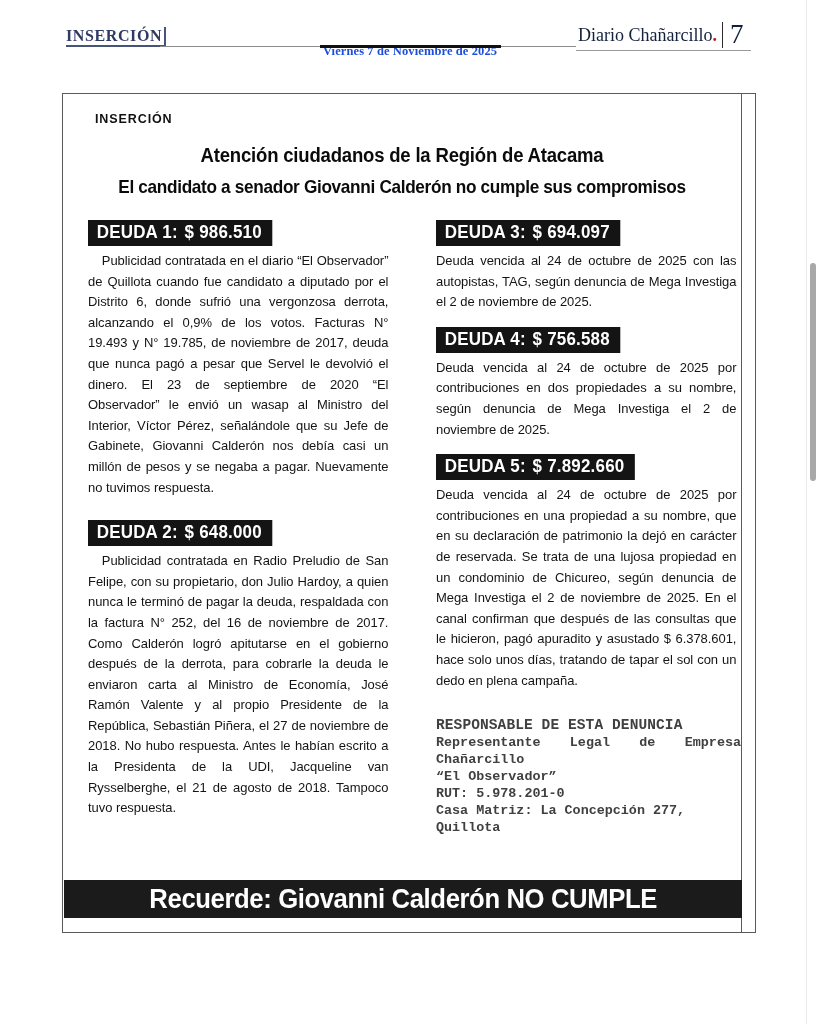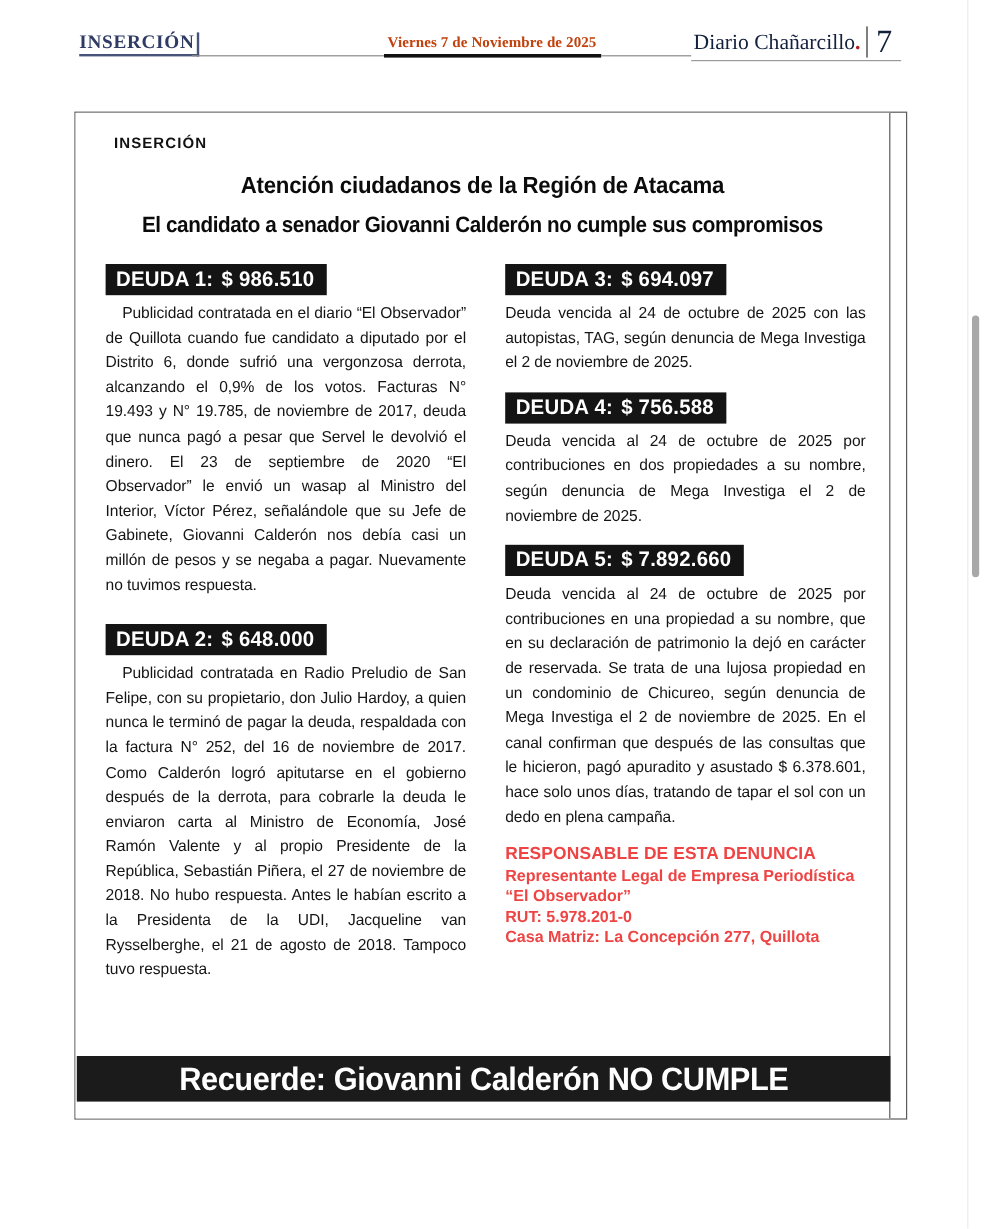--- a/index.html
+++ b/index.html
@@ -43,27 +43,27 @@
     position: absolute;
     left: 160px;
     top: 46px;
     width: 160px;
     height: 1px;
     background: #8b8b8b;
   }
   .masthead-date {
     position: absolute;
     left: 320px;
-    top: 28px;
+    top: 44px;
     width: 180px;
     text-align: center;
     font-family: "Liberation Serif", serif;
     font-weight: bold;
     font-size: 12.5px;
-    color: #c2410c;
+    color: #1d4ed8;
     letter-spacing: 0.1px;
   }
   .masthead-rule-dark {
     position: absolute;
     left: 320px;
     top: 45px;
     width: 181px;
     height: 3px;
     background: #111111;
   }
@@ -201,21 +201,21 @@
     letter-spacing: -0.35px;
     color: #0b0b0b;
     transform: scaleX(0.93);
     white-space: nowrap;
   }
 
   
   .columns {
     display: flex;
     margin-top: 22px;
-    gap: 28px;
+    gap: 43px;
     padding: 0 5px;
   }
   .col {
     width: 305px;
     flex: 0 0 305px;
   }
 
   .deuda-bar {
     background: #141414;
     color: #ffffff;
@@ -245,23 +245,23 @@
     transform-origin: left top;
     letter-spacing: -0.05px;
   }
   .para.indent { text-indent: 14px; }
 
   .gap-lg { height: 22px; }
   .gap-md { height: 14px; }
 
   
   .resp {
-    margin-top: 12px;
-    font-family: Liberation Sans, sans-serif;
-    color: #ef4444;
+    margin-top: 25px;
+    font-family: Liberation Mono, monospace;
+    color: #404040;
   }
   .resp-title {
     font-weight: bold;
     font-size: 14.5px;
     line-height: 18px;
     letter-spacing: 0.1px;
   }
   .resp-name {
     font-weight: bold;
     font-size: 13.6px;
@@ -381,21 +381,21 @@
 
           <div class="gap-md"></div>
 
           <div class="deuda-bar">
             <span>DEUDA 5:</span><span class="amt">$ 7.892.660</span>
           </div>
           <p class="para">Deuda vencida al 24 de octubre de 2025 por contribuciones en una propiedad a su nombre, que en su declaración de patrimonio la dejó en carácter de reservada. Se trata de una lujosa propiedad en un condominio de Chicureo, según denuncia de Mega Investiga el 2 de noviembre de 2025. En el canal confirman que después de las consultas que le hicieron, pagó apuradito y asustado $ 6.378.601, hace solo unos días, tratando de tapar el sol con un dedo en plena campaña.</p>
 
           <div class="resp">
             <div class="resp-title">RESPONSABLE DE ESTA DENUNCIA</div>
-            <div class="resp-line">Representante Legal de Empresa Periodística</div>
+            <div class="resp-line">Representante Legal de Empresa Chañarcillo</div>
             <div class="resp-line nojust">“El Observador”</div>
             <div class="resp-line nojust">RUT: 5.978.201-0</div>
             <div class="resp-line nojust">Casa Matriz: La Concepción 277, Quillota</div>
           </div>
 
         </div>
       </div>
     </div>
 
     <div class="banner">

